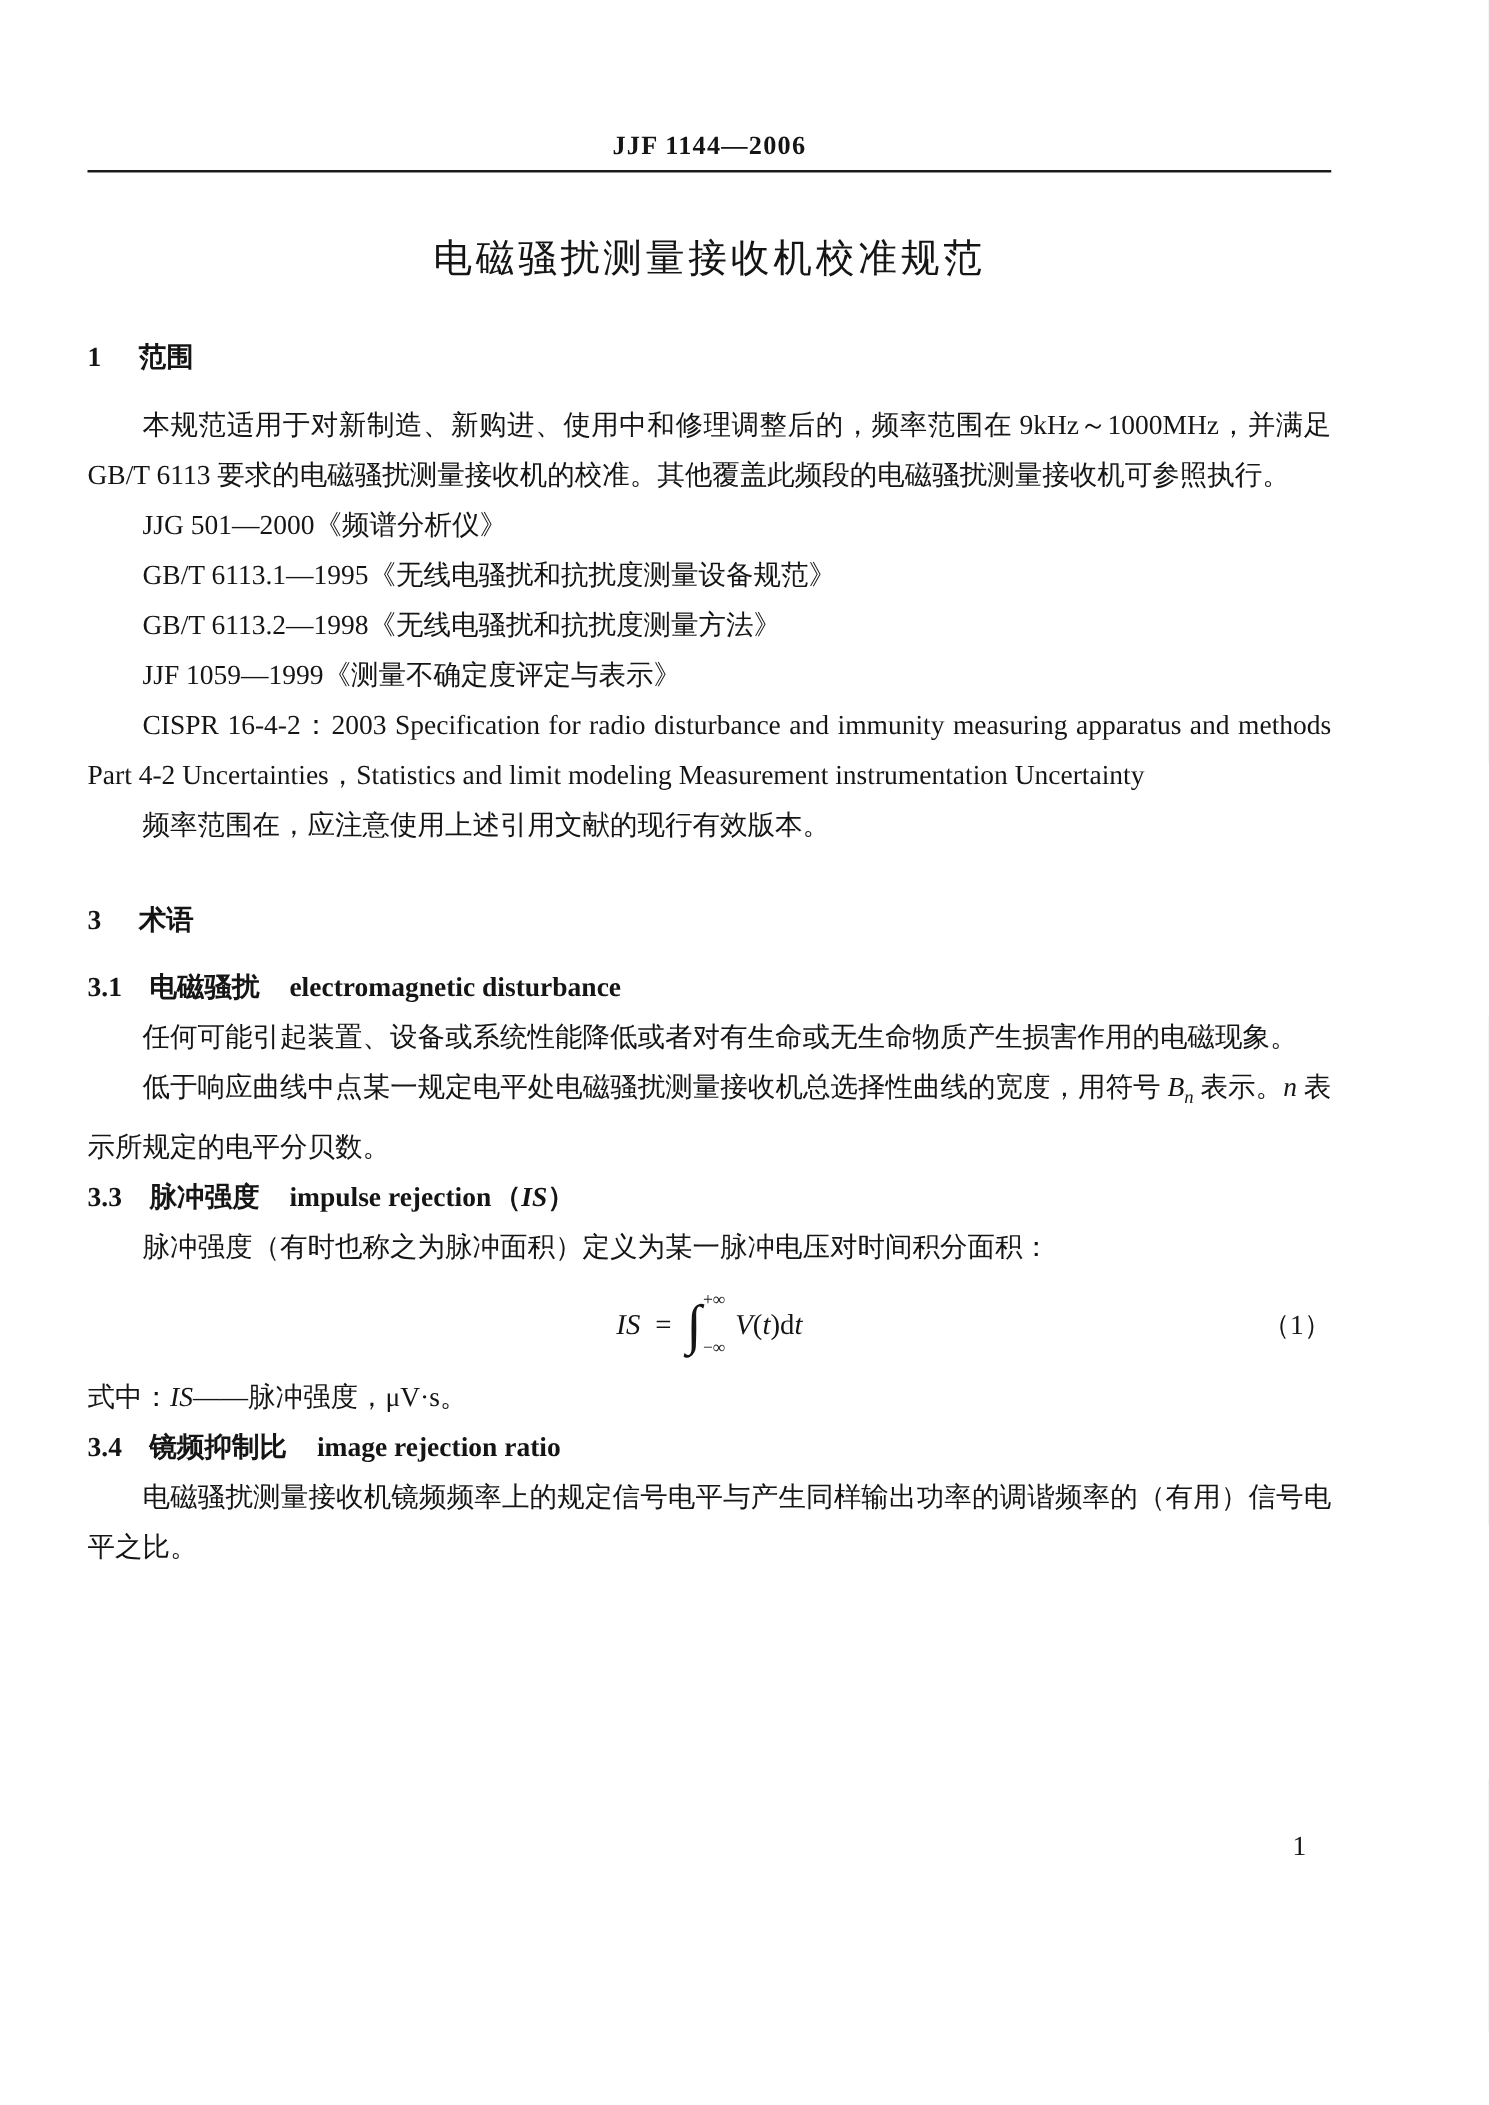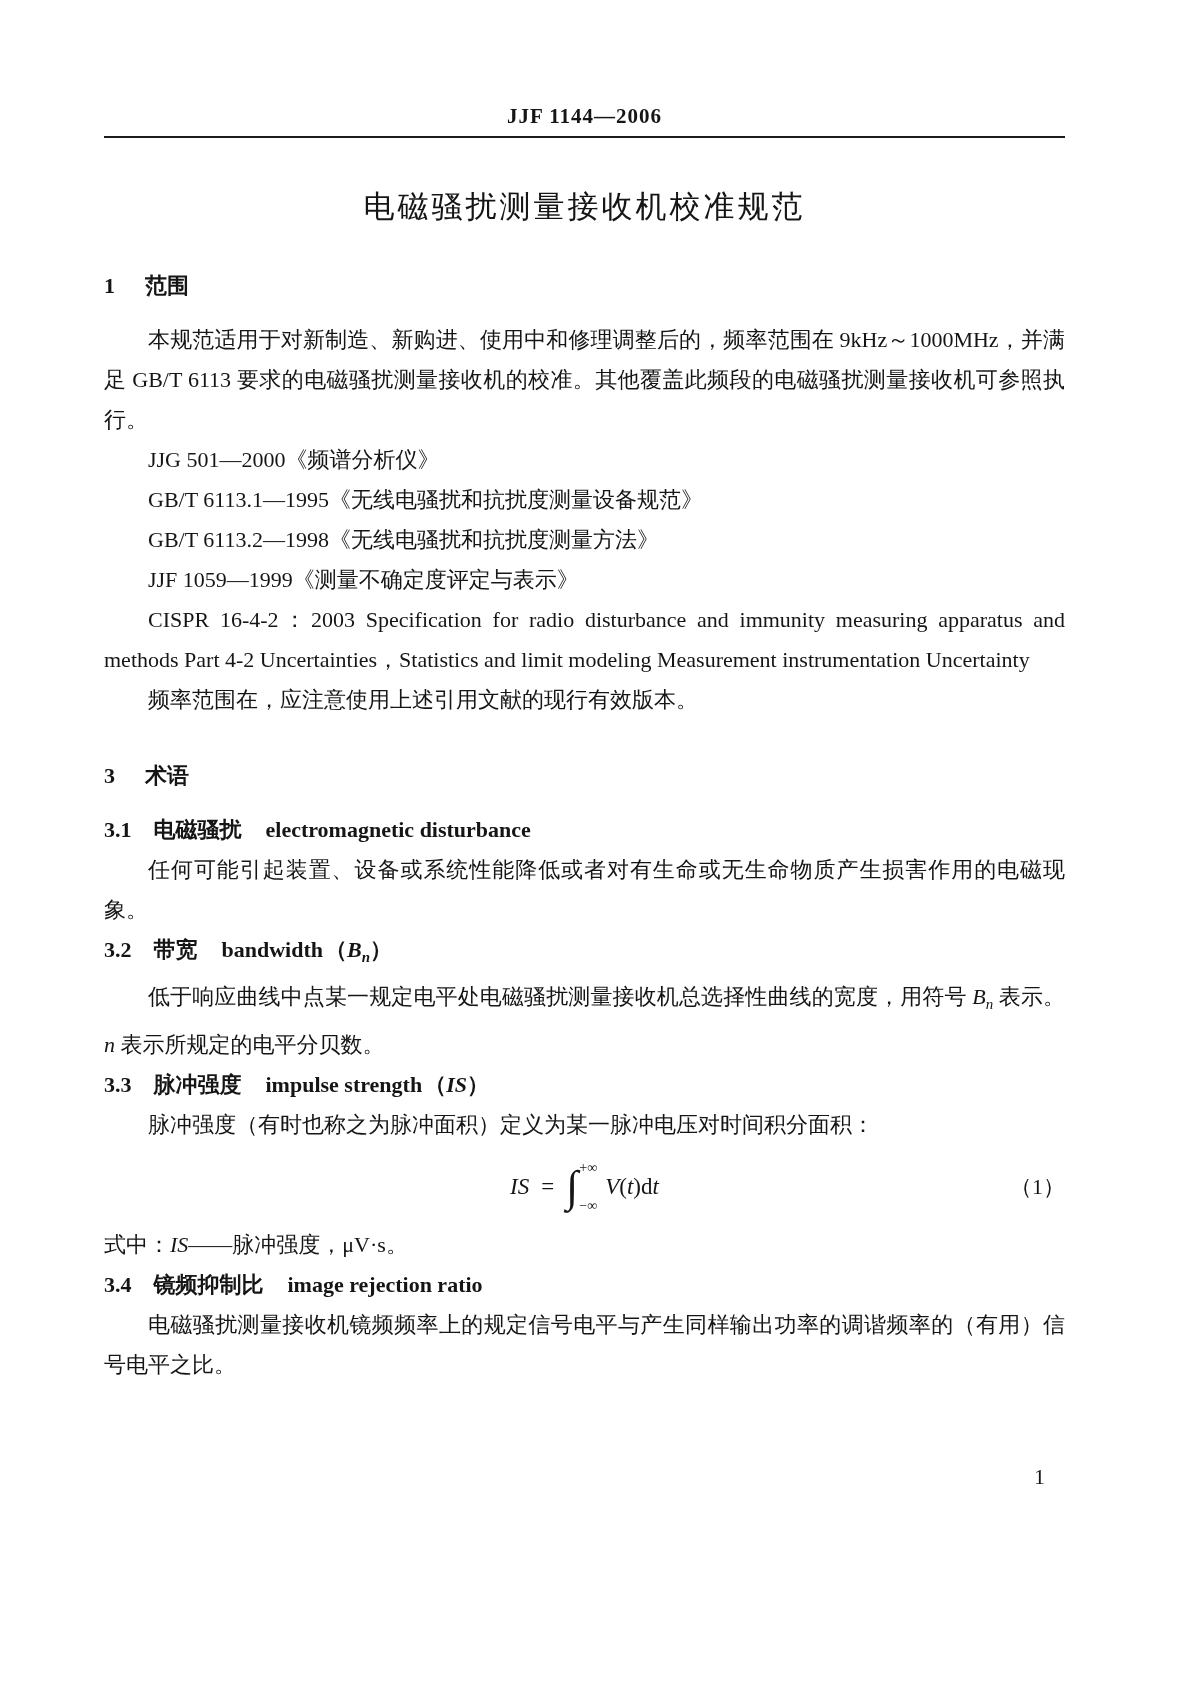--- a/index.html
+++ b/index.html
@@ -6,21 +6,21 @@
   html, body { margin: 0; padding: 0; background: #e8e8e8; }
   .page {
     position: relative;
     width: 1191px;
     height: 1684px;
     margin: 0 auto;
     background: #ffffff;
     color: #151515;
     font-family: "Liberation Serif", "DejaVu Serif", serif;
     font-size: 22px;
-    padding: 104px 126px 0 104px;
+    padding: 104px 126px 0 70px;
   }
   .doc-header { text-align: center; }
   .doc-header .code {
     font-weight: bold;
     font-size: 21px;
     letter-spacing: 1px;
   }
   .header-rule {
     margin-top: 7px;
     border-bottom: 2.5px solid #1b1b1b;
@@ -127,27 +127,24 @@
 
   <div class="sec-heading">
     <span class="num">3</span><span>术语</span>
   </div>
 
   <p class="term-heading">
     <span class="tnum">3.1</span><span class="tzh">电磁骚扰</span><span class="ten">electromagnetic disturbance</span>
   </p>
   <p class="indent">任何可能引起装置、设备或系统性能降低或者对有生命或无生命物质产生损害作用的电磁现象。</p>
 
-  <p class="term-heading">
-    <span class="tnum">3.2</span><span class="tzh">带宽</span><span class="ten">bandwidth</span><span>（</span><i>B</i><sub><i>n</i></sub><span>）</span>
-  </p>
   <p class="indent"><span>低于响应曲线中点某一规定电平处电磁骚扰测量接收机总选择性曲线的宽度，用符号 </span><i>B</i><sub><i>n</i></sub><span> 表示。</span><i>n</i><span> 表示所规定的电平分贝数。</span></p>
 
   <p class="term-heading">
-    <span class="tnum">3.3</span><span class="tzh">脉冲强度</span><span class="ten">impulse strength</span><span>（</span><i>IS</i><span>）</span>
+    <span class="tnum">3.3</span><span class="tzh">脉冲强度</span><span class="ten">impulse rejection</span><span>（</span><i>IS</i><span>）</span>
   </p>
   <p class="indent">脉冲强度（有时也称之为脉冲面积）定义为某一脉冲电压对时间积分面积：</p>
 
   <div class="formula-row">
     <span class="formula">
       <i>IS</i>
       <span class="f-eq">=</span>
       <span class="int-wrap">
         <span class="int-sign">∫</span>
         <span class="int-limits">

